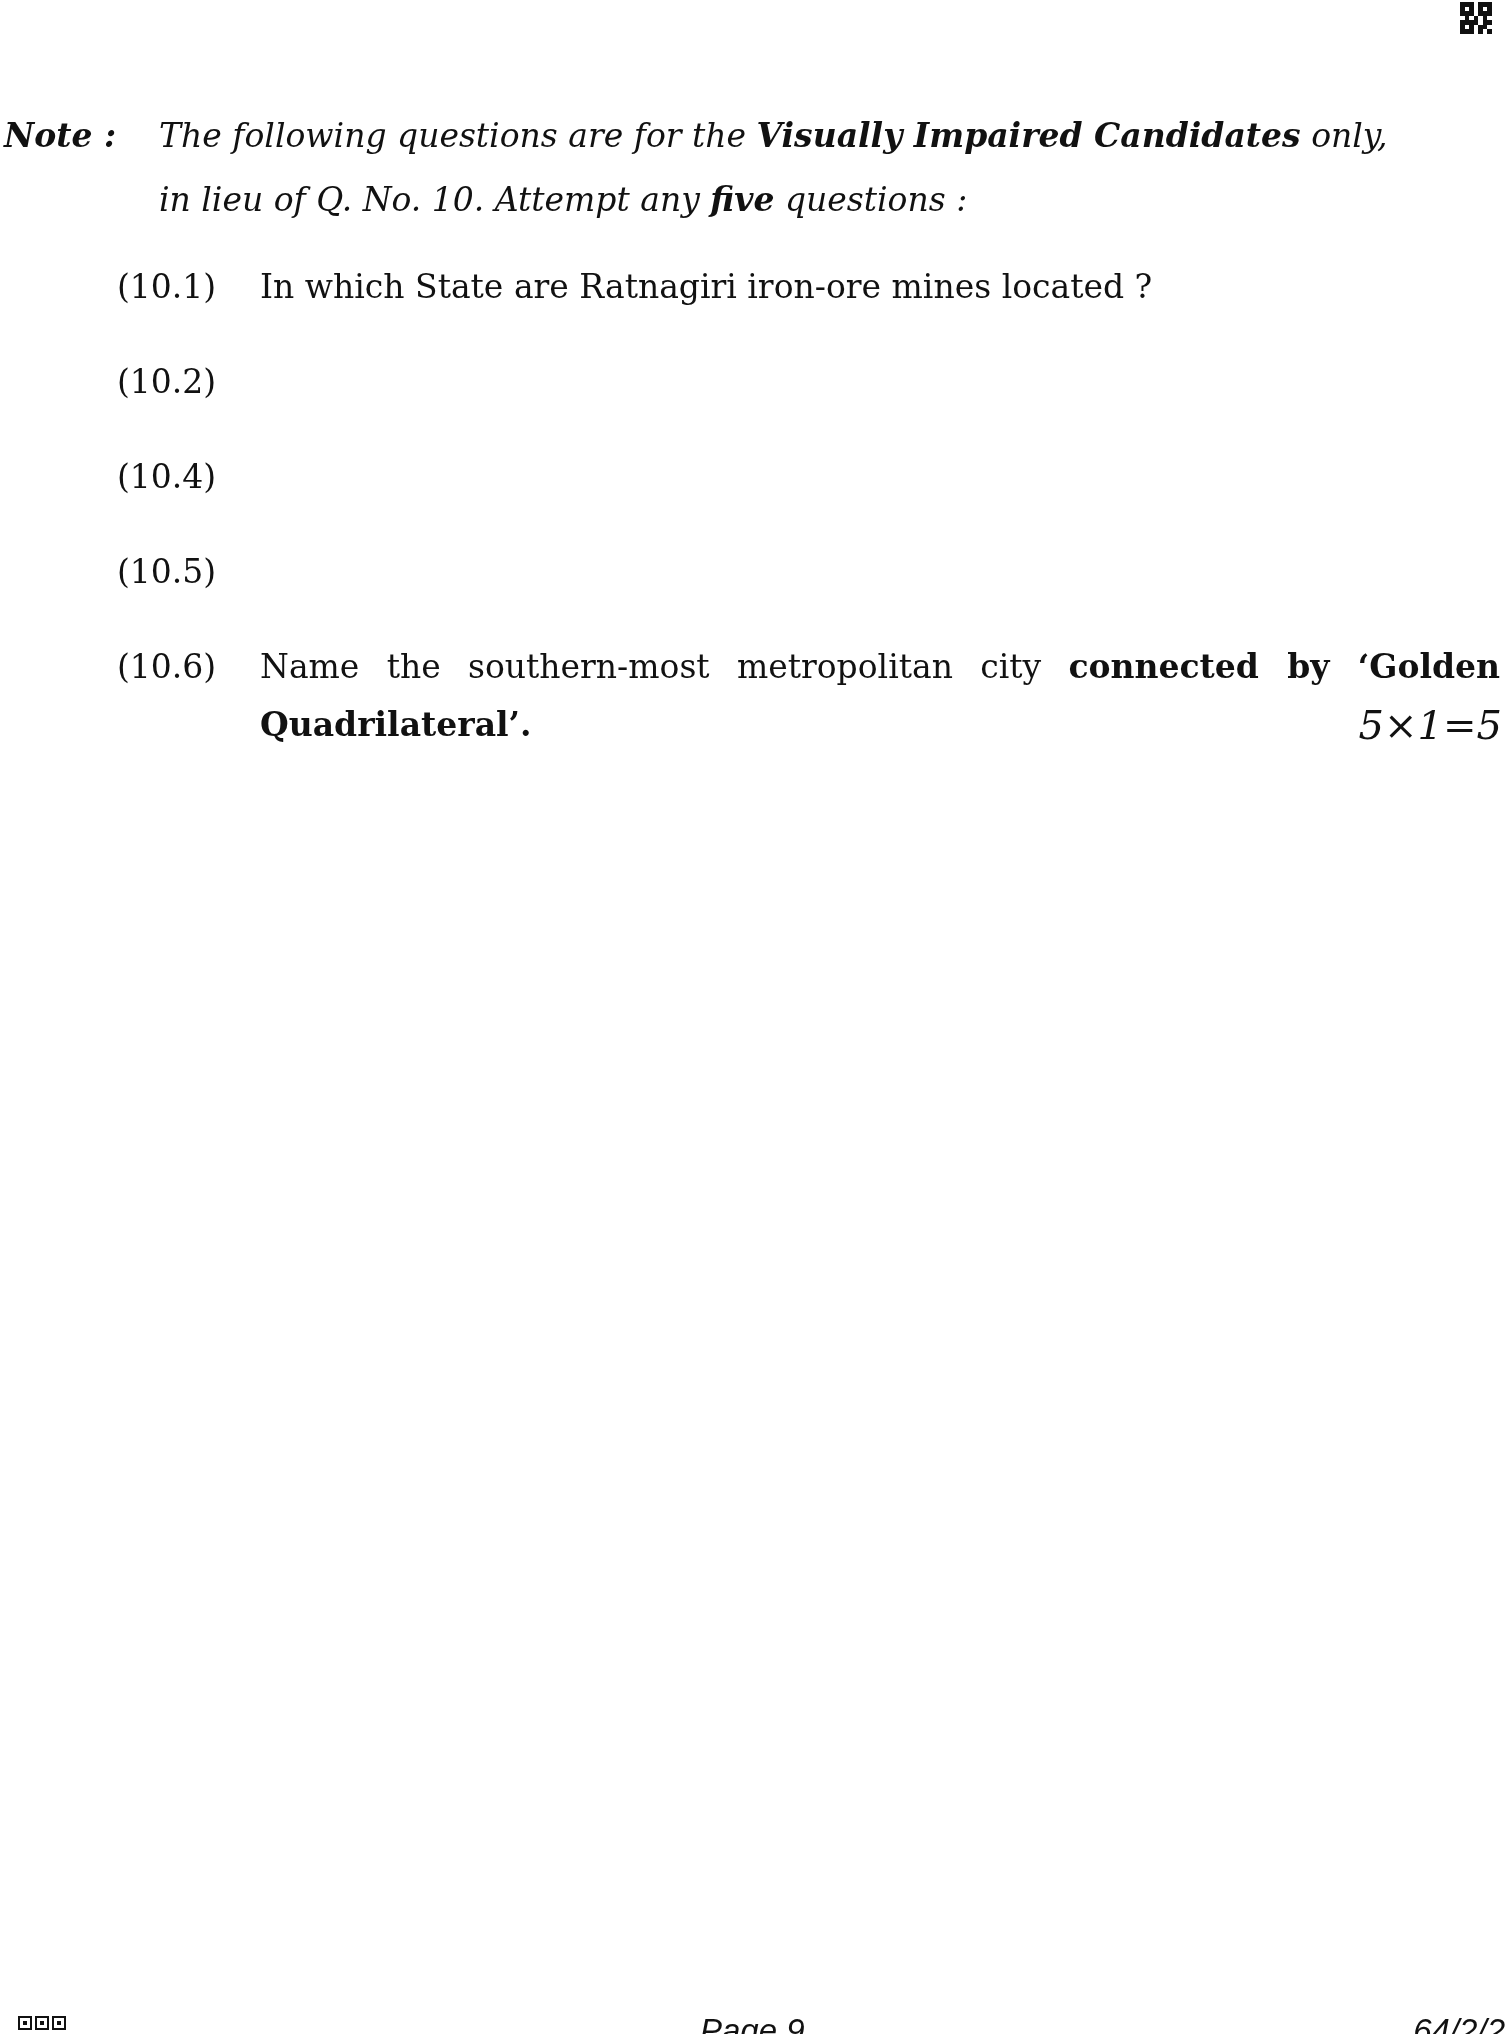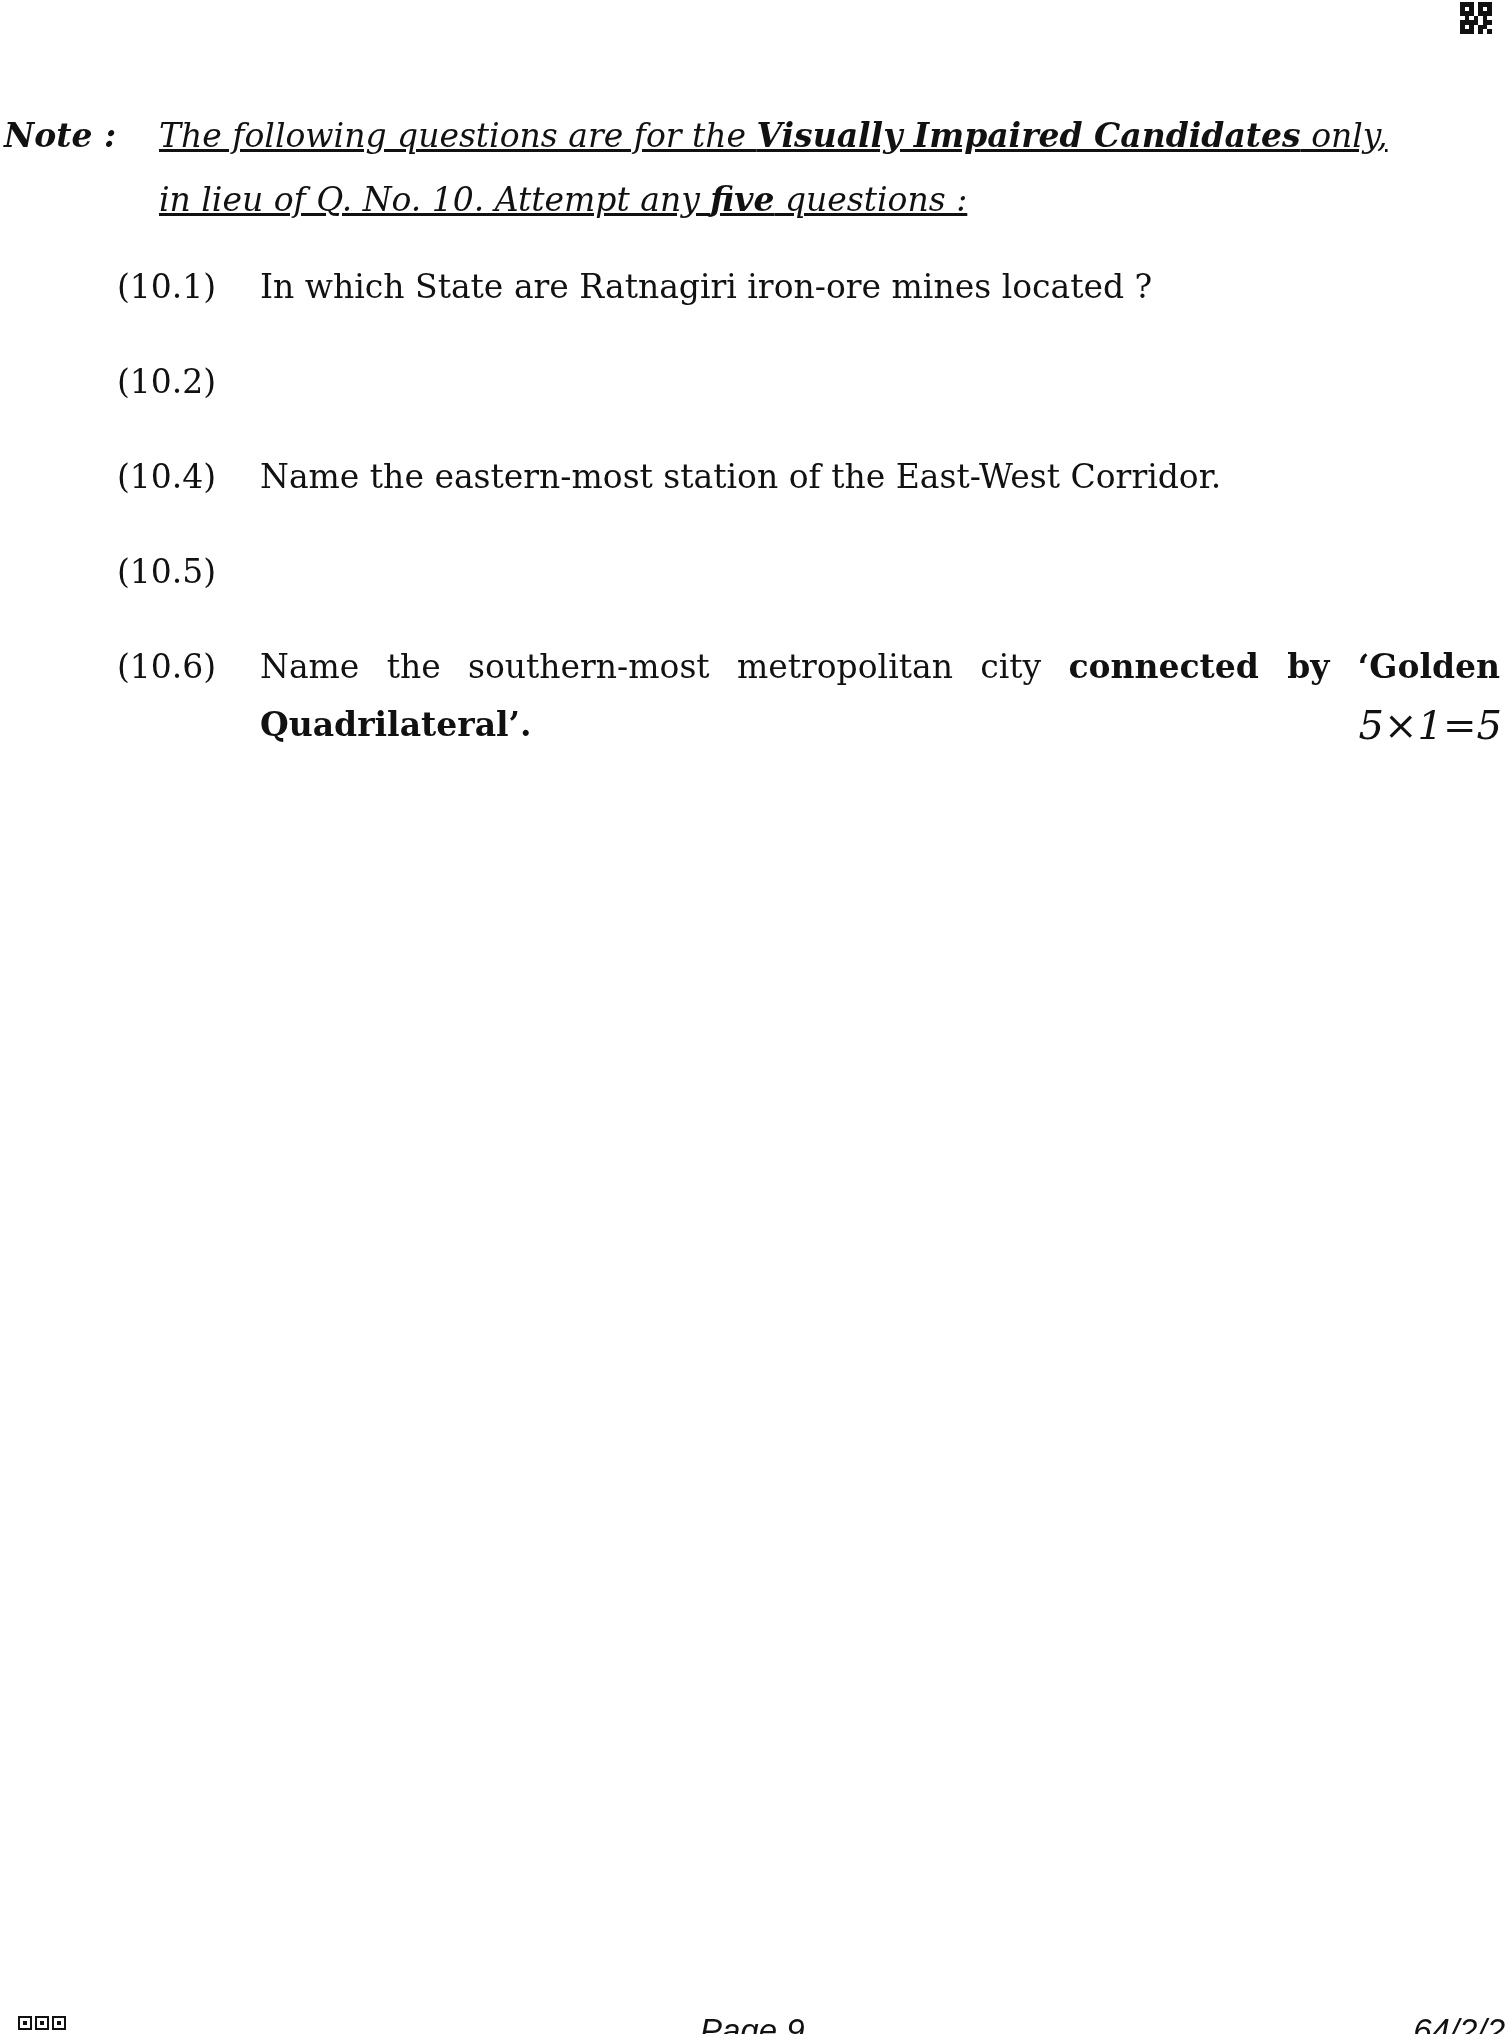--- a/index.html
+++ b/index.html
@@ -19,21 +19,21 @@
     .qr-bottom { left: 18px; top: 2016px; width: 48px; height: 16px; display: flex; gap: 3px; }
     .qr-bottom .cell { width: 14px; height: 14px; border: 2px solid #111; box-sizing: border-box; position: relative; }
     .qr-bottom .cell::after { content: ""; position: absolute; left: 3px; top: 3px; width: 4px; height: 4px; background: #111; }
 
     .note {
       position: absolute; left: 4px; top: 104px; width: 1420px;
       font-family: "DejaVu Serif", "Liberation Serif", serif;
       font-style: italic; font-size: 33px; line-height: 64px;
     }
     .note-label { position: absolute; left: 0; top: 0; font-weight: bold; }
-    .note-text { position: absolute; left: 155px; top: 0; width: 1260px; text-decoration: underline; }
+    .note-text { position: absolute; left: 155px; top: 0; width: 1260px; }
     .note-text b { font-weight: bold; }
 
     .questions { position: absolute; left: 117px; top: 258px; width: 1385px; }
     .q {
       position: relative; height: 95px;
       font-size: 33px; line-height: 58px;
       font-family: "DejaVu Serif", "Liberation Serif", serif;
     }
     .q-num { position: absolute; left: 0; top: 0; }
     .q-text { position: absolute; left: 143px; top: 0; width: 1240px; }
@@ -116,21 +116,20 @@
 <div class="questions">
   <div class="q">
     <span class="q-num">(10.1)</span>
     <span class="q-text">In which State are Ratnagiri iron-ore mines located ?</span>
   </div>
   <div class="q">
     <span class="q-num">(10.2)</span>
   </div>
   <div class="q">
     <span class="q-num">(10.4)</span>
-    <span class="q-text">Name the eastern-most station of the East-West Corridor.</span>
   </div>
   <div class="q">
     <span class="q-num">(10.5)</span>
   </div>
   <div class="q q-last">
     <span class="q-num">(10.6)</span>
     <span class="q-text"><span>Name the southern-most metropolitan city </span><b>connected by ‘Golden Quadrilateral’.</b></span>
     <span class="marks">5×1=5</span>
   </div>
 </div>

